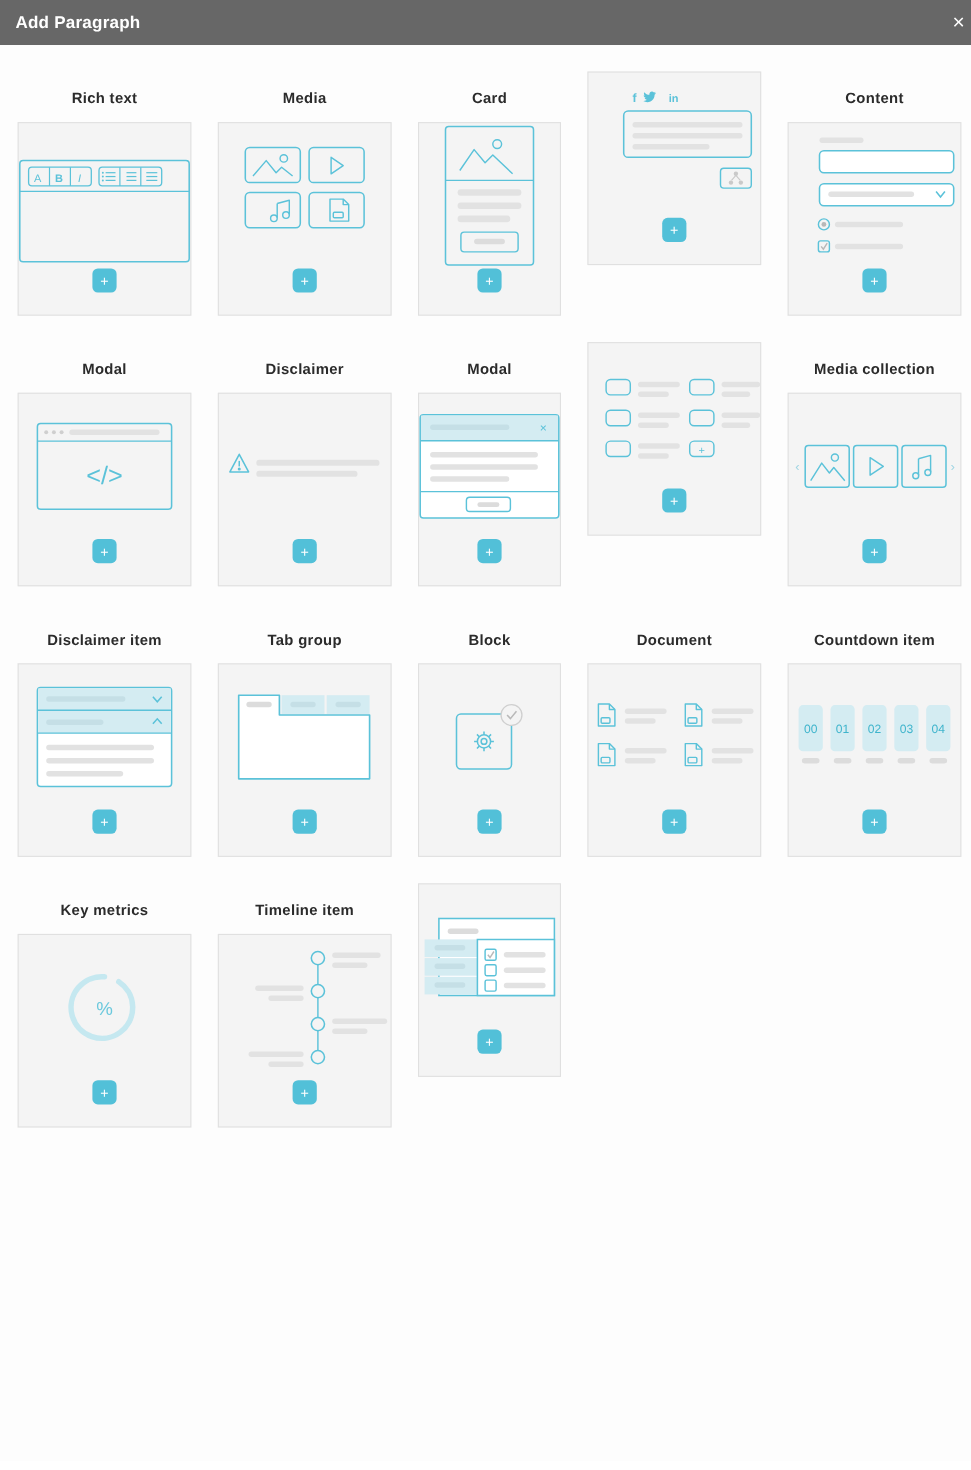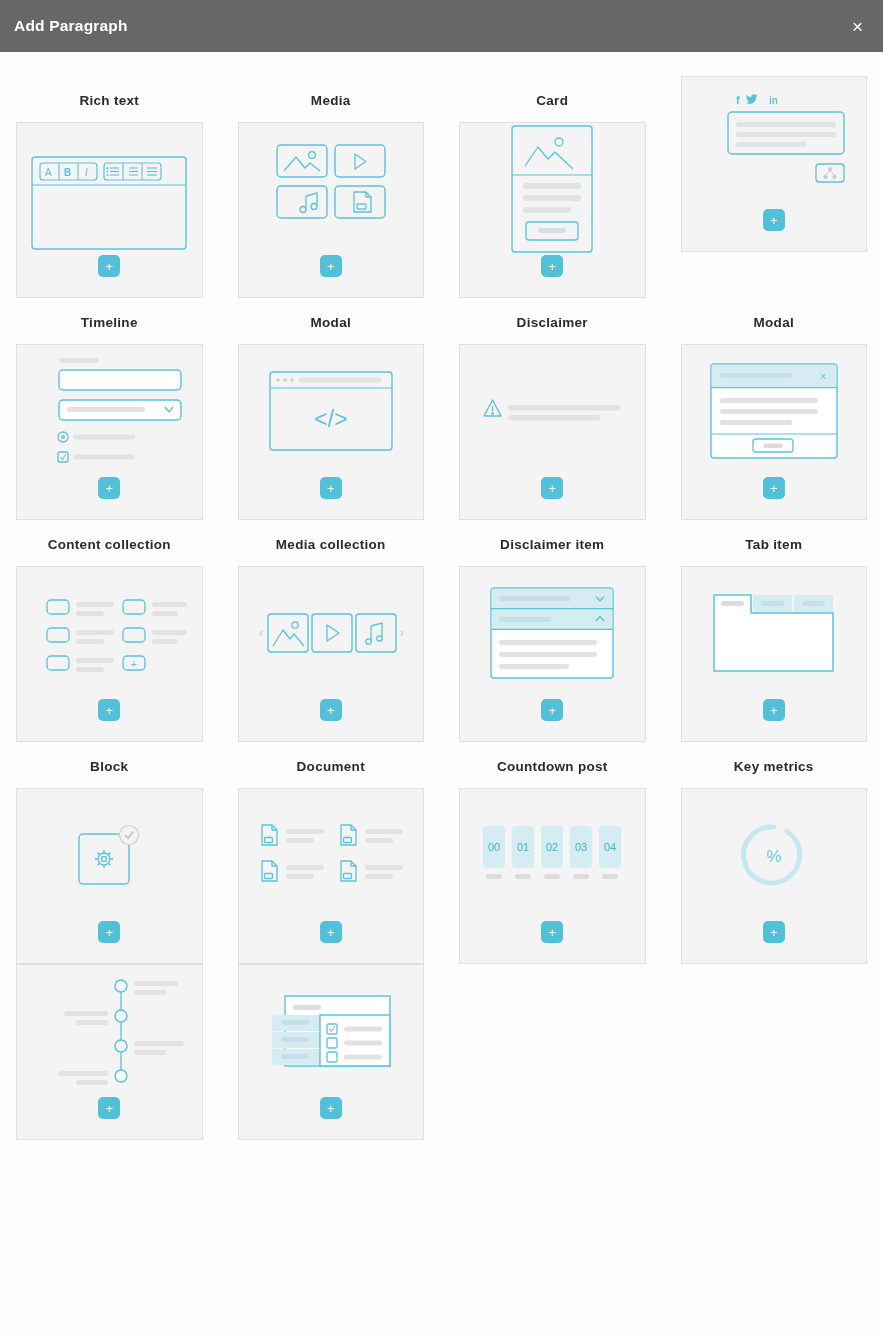--- a/index.html
+++ b/index.html
@@ -4,26 +4,26 @@
 <style>
   * { box-sizing: border-box; margin: 0; padding: 0; }
   html, body {
     width: 883px; height: 1336px;
     background: #ffffff;
     font-family: "Liberation Sans", sans-serif;
     overflow: hidden;
   }
   
   .modal-header {
-    height: 52px;
+    height: 41px;
     background: #676767;
     display: flex;
     align-items: center;
     justify-content: space-between;
-    padding: 0 20px 0 14px;
+    padding: 0 6px 0 14px;
   }
   .modal-title {
     color: #ffffff;
     font-size: 15.5px;
     font-weight: bold;
     letter-spacing: .2px;
   }
   .close-btn {
     color: #ffffff;
     font-size: 19px;
@@ -34,23 +34,24 @@
     font-family: "Liberation Sans", sans-serif;
   }
   
   .modal-body {
     background: #fdfdfd;
     padding: 24px 16px 12px 16px;
     height: calc(1336px - 49px);
   }
   .grid {
     display: grid;
-    grid-template-columns: repeat(4, 1fr);
+    grid-template-columns: repeat(5, 1fr);
     column-gap: 35px;
     row-gap: 0px;
+    gap: 24px;
   }
   .tile { width: 100%; }
   .tile-label {
     text-align: center;
     font-size: 13.5px;
     font-weight: bold;
     color: #2b2b2b;
     letter-spacing: .3px;
     padding: 17px 0 12px 0;
     height: 46px;
@@ -209,21 +210,21 @@
                 <circle cx="130.5" cy="89" r="2"></circle>
               <path d="M126,82.5 L122,87 M126,82.5 L130,87" stroke="#c9c9c9" stroke-width="1"></path>
             </g>
           </svg>
         </div>
         <button class="plus-btn">+</button>
       </div>
     </div>
 
     <div class="tile">
-      <div class="tile-label">Timeline</div>
+      <div class="tile-label">Content</div>
       <div class="tile-canvas">
         <div class="art">
           <svg width="156" height="126" viewBox="0 0 156 126">
             <rect x="28" y="10" width="40" height="5" rx="2.5" fill="#e2e2e2"></rect>
             <rect x="28" y="22" width="122" height="20" rx="4" fill="#ffffff" stroke="#5bc2d9" stroke-width="1.4"></rect>
             <rect x="28" y="52" width="122" height="20" rx="4" fill="#ffffff" stroke="#5bc2d9" stroke-width="1.4"></rect>
             <rect x="36" y="59" width="78" height="5" rx="2.5" fill="#e2e2e2"></rect>
             <polyline points="134,59 138,64 142,59" fill="none" stroke="#5bc2d9" stroke-width="1.4"></polyline>
             <circle cx="32" cy="89" r="5" fill="none" stroke="#5bc2d9" stroke-width="1.3"></circle>
             <circle cx="32" cy="89" r="2.2" fill="#b8b8b8"></circle>
@@ -289,21 +290,20 @@
             <line x1="1" y1="71" x2="127" y2="71" stroke="#5bc2d9" stroke-width="1.2"></line>
             <rect x="43" y="76" width="40" height="13" rx="3" fill="none" stroke="#5bc2d9" stroke-width="1.3"></rect>
             <rect x="53" y="80.5" width="20" height="4.5" rx="2.2" fill="#dcdcdc"></rect>
           </svg>
         </div>
         <button class="plus-btn">+</button>
       </div>
     </div>
 
     <div class="tile">
-      <div class="tile-label">Content collection</div>
       <div class="tile-canvas">
         <div class="art">
           <svg width="156" height="90" viewBox="0 0 156 90">
             <g fill="none" stroke="#5bc2d9" stroke-width="1.3">
               <rect x="16" y="12" width="22" height="14" rx="4"></rect>
               <rect x="16" y="40" width="22" height="14" rx="4"></rect>
               <rect x="16" y="68" width="22" height="14" rx="4"></rect>
               <rect x="92" y="12" width="22" height="14" rx="4"></rect>
               <rect x="92" y="40" width="22" height="14" rx="4"></rect>
               <rect x="92" y="68" width="22" height="14" rx="4"></rect>
@@ -371,21 +371,21 @@
             <rect x="9" y="53" width="98" height="5" rx="2.5" fill="#e2e2e2"></rect>
             <rect x="9" y="65" width="98" height="5" rx="2.5" fill="#e2e2e2"></rect>
             <rect x="9" y="77" width="70" height="5" rx="2.5" fill="#e2e2e2"></rect>
           </svg>
         </div>
         <button class="plus-btn">+</button>
       </div>
     </div>
 
     <div class="tile">
-      <div class="tile-label">Tab item</div>
+      <div class="tile-label">Tab group</div>
       <div class="tile-canvas">
         <div class="art">
           <svg width="124" height="80" viewBox="0 0 124 80">
             <rect x="41" y="2" width="39" height="17" fill="#d4ecf2"></rect>
             <rect x="82" y="2" width="39" height="17" fill="#d4ecf2"></rect>
             <rect x="49" y="8" width="23" height="5" rx="2.5" fill="#c5dfe6"></rect>
             <rect x="90" y="8" width="23" height="5" rx="2.5" fill="#c5dfe6"></rect>
             <path d="M2,20 L2,2 L39,2 L39,20 L121,20 L121,78 L2,78 Z" fill="#ffffff" stroke="#5bc2d9" stroke-width="1.5" stroke-linejoin="round"></path>
             <rect x="9" y="8" width="23" height="5" rx="2.5" fill="#dcdcdc"></rect>
           </svg>
@@ -444,21 +444,21 @@
               <rect x="109" y="42" width="38" height="5" rx="2.5"></rect>
                 <rect x="109" y="51" width="28" height="5" rx="2.5"></rect>
             </g>
           </svg>
         </div>
         <button class="plus-btn">+</button>
       </div>
     </div>
 
     <div class="tile">
-      <div class="tile-label">Countdown post</div>
+      <div class="tile-label">Countdown item</div>
       <div class="tile-canvas">
         <div class="art">
           <svg width="138" height="58" viewBox="0 0 138 58">
             <g fill="#d4ecf2">
               <rect x="0" y="0" width="22" height="42" rx="4"></rect>
               <rect x="29" y="0" width="22" height="42" rx="4"></rect>
               <rect x="58" y="0" width="22" height="42" rx="4"></rect>
               <rect x="87" y="0" width="22" height="42" rx="4"></rect>
               <rect x="116" y="0" width="22" height="42" rx="4"></rect>
             </g>
@@ -489,20 +489,21 @@
           <svg width="66" height="66" viewBox="0 0 66 66">
             <path d="M33,5 A28,28 0 1 0 46,9.5" fill="none" stroke="#c5e8f0" stroke-width="5" stroke-linecap="round"></path>
             <text x="33" y="40" text-anchor="middle" font-family="Liberation Sans, sans-serif" font-size="17" fill="#6cc9dd">%</text>
           </svg>
         </div>
         <button class="plus-btn">+</button>
       </div>
     </div>
 
     <div class="tile">
+      <div class="tile-label">Timeline item</div>
       <div class="tile-canvas">
         <div class="art">
           <svg width="156" height="110" viewBox="0 0 156 110">
             <line x1="90" y1="10" x2="90" y2="100" stroke="#5bc2d9" stroke-width="1.3"></line>
             <g fill="#f4f4f4" stroke="#5bc2d9" stroke-width="1.4">
               <circle cx="90" cy="10" r="6"></circle>
               <circle cx="90" cy="40" r="6"></circle>
               <circle cx="90" cy="70" r="6"></circle>
               <circle cx="90" cy="100" r="6"></circle>
             </g>

